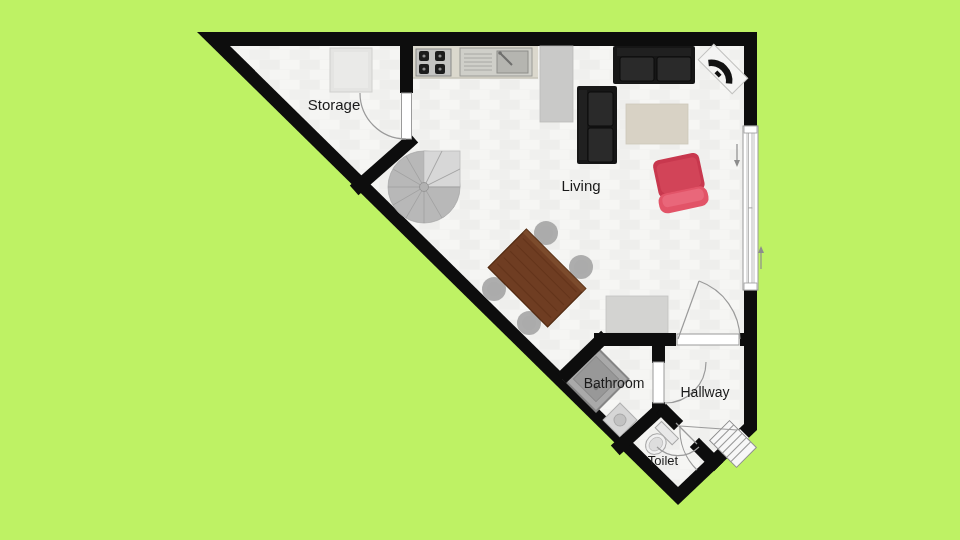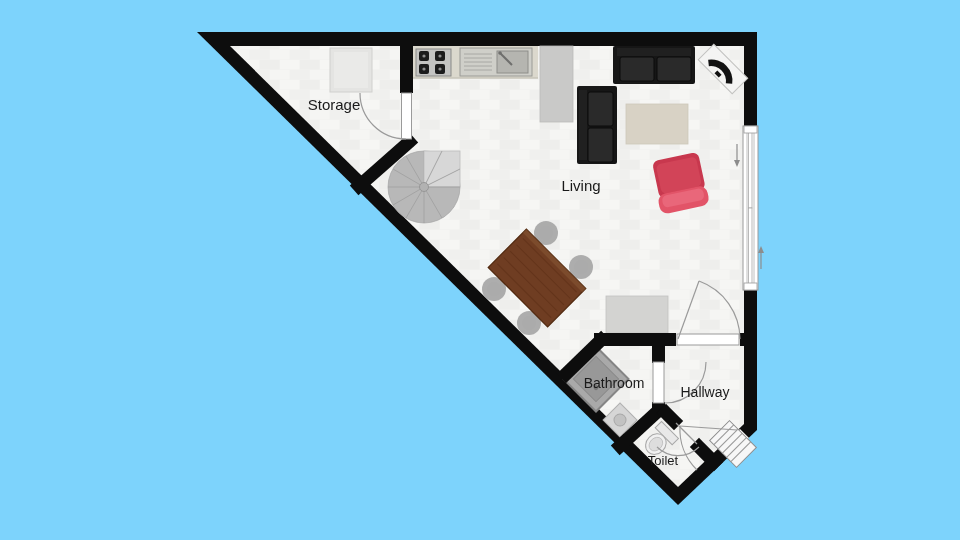--- a/index.html
+++ b/index.html
@@ -1,16 +1,16 @@
 <!DOCTYPE html>
 <html><head>
 <meta charset="utf-8">
 <style>
   html,body{margin:0;padding:0;background:#ffffff;}
-  .stage{position:relative;width:960px;height:540px;background:#7dd3fc;overflow:hidden;
+  .stage{position:relative;width:960px;height:540px;background:#bef264;overflow:hidden;
          font-family:"Liberation Sans",sans-serif;}
   svg{display:block}
   .room-label{fill:#1a1a1a;font-family:"Liberation Sans",sans-serif;}
   .arc{fill:none;stroke:#9a9a9a;stroke-width:1.2;}
   .leaf{fill:#ffffff;stroke:#9a9a9a;stroke-width:1;}
 </style>
 </head>
 <body>
 
 <div class="stage">

